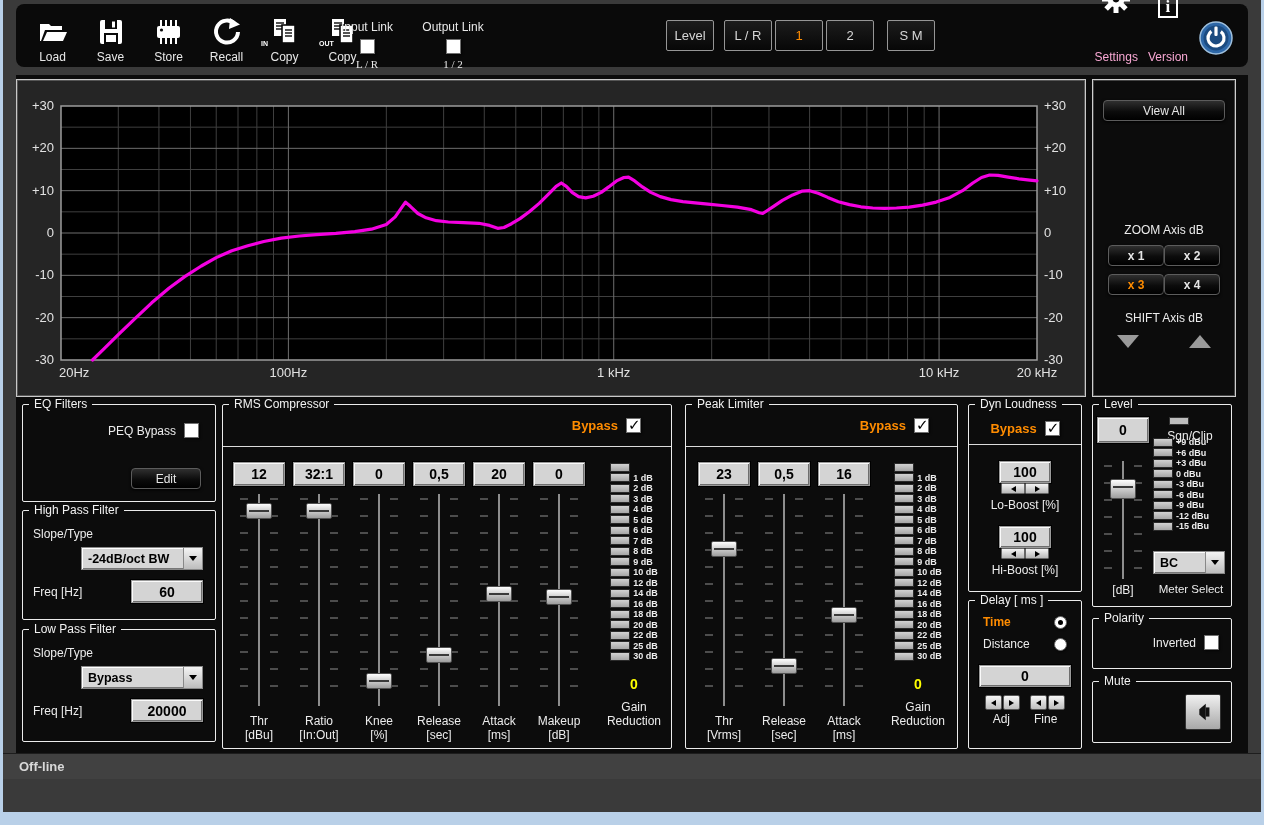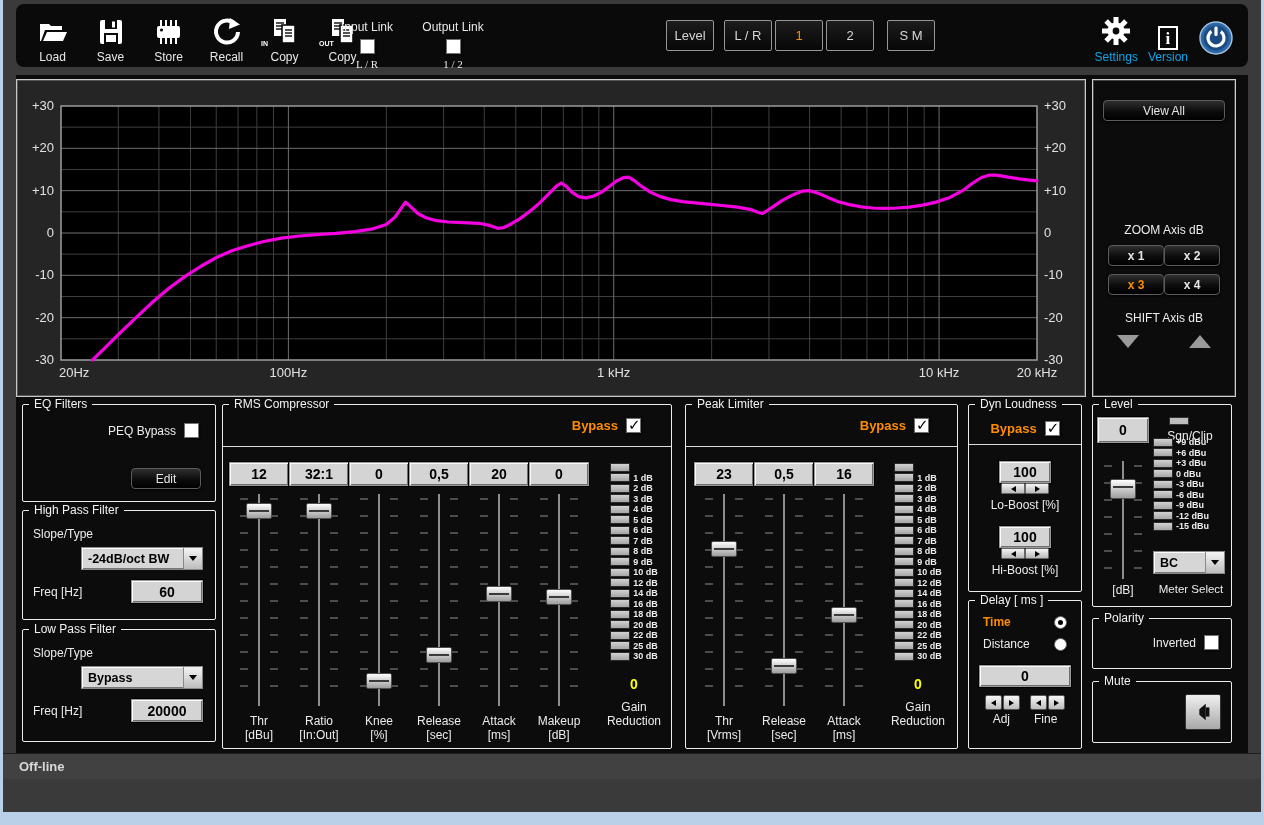--- a/index.html
+++ b/index.html
@@ -49,21 +49,21 @@
   .linkbox .cb { margin-top:4px; }
 
   .channels { position:absolute; left:650px; top:16px; display:flex; align-items:center; }
   .chbtn { width:48px; height:31px; border:1px solid #969696; border-radius:2px; background:linear-gradient(#1c1c1c,#070707);
     color:#d6d6d6; font-size:13px; display:flex; align-items:center; justify-content:center; }
   .chbtn.org { color:#ff8c00; }
   .gap10{ width:10px;} .gap3{ width:3px;} .gap13{ width:13px;}
 
   .rtools { position:absolute; right:14px; top:4px; display:flex; align-items:center; gap:10px; height:56px;}
   .rtool { display:flex; flex-direction:column; align-items:center; justify-content:flex-end; height:56px; }
-  .rtool .lbl { font-size:12px; color:#0ea5e9; line-height:14px; }
+  .rtool .lbl { font-size:12px; color:#f9a8d4; line-height:14px;margin-top:32px; }
   .ver-ico { width:20px; height:24px; border:2px solid #fff; color:#fff; font-family:"Liberation Serif", serif;
     font-weight:bold; font-size:17px; display:flex; align-items:center; justify-content:center; line-height:1;}
   .pwr { width:36px; height:36px; margin-bottom:8px; }
 
   
   .content { position:absolute; left:13px; top:75px; width:1232px; height:678px; background:#0c0c0c; }
 
   .graph-panel { position:absolute; left:0; top:4px; width:1070px; height:318px; background:#252525;
      border:1px solid #c9c9c9; box-shadow:inset 0 0 0 1px #555; }
   .graph-panel svg { display:block; }
@@ -98,21 +98,21 @@
   .tri-d { width:0; height:0; border-left:4px solid transparent; border-right:4px solid transparent; border-top:5px solid #000; }
 
   
   .row-end { display:flex; align-items:center; justify-content:flex-end; gap:8px; }
 
   
   .grp-hdr { height:42px; border-bottom:1px solid #dcdcdc; display:flex; align-items:center; justify-content:flex-end; gap:8px; }
   .bypass-lbl { font-size:13px; font-weight:bold; }
   .fader-row { display:flex; align-items:flex-start; padding:0 10px; margin-top:15px; }
   .f-col { width:52px; margin-right:8px; display:flex; flex-direction:column; align-items:center; }
-  .f-col .valbox { width:60px; }
+  .f-col .valbox { width:52px; }
   .slider { position:relative; width:44px; height:212px; margin-top:8px; }
   .track { position:absolute; left:50%; top:0; bottom:0; width:2px; margin-left:-1px; background:#8e8e8e; }
   .ticks { position:absolute; top:4px; bottom:4px; width:8px;
     background:repeating-linear-gradient(to bottom, #4d4d4d 0 2px, transparent 2px 17px); }
   .t-l { left:3px; } .t-r { right:3px; }
   .thumb { position:absolute; left:50%; width:26px; height:16px; margin-left:-13px;
     background:linear-gradient(#fefefe,#d2d2d2 45%,#9d9d9d); border:1px solid #4f4f4f; border-radius:2px; }
   .thumb::after { content:""; position:absolute; left:2px; right:2px; top:6px; height:2px; background:#3a3a3a; }
   .f-lab { margin-top:8px; text-align:center; font-size:12px; color:#ececec; line-height:14px; white-space:nowrap;}
 

